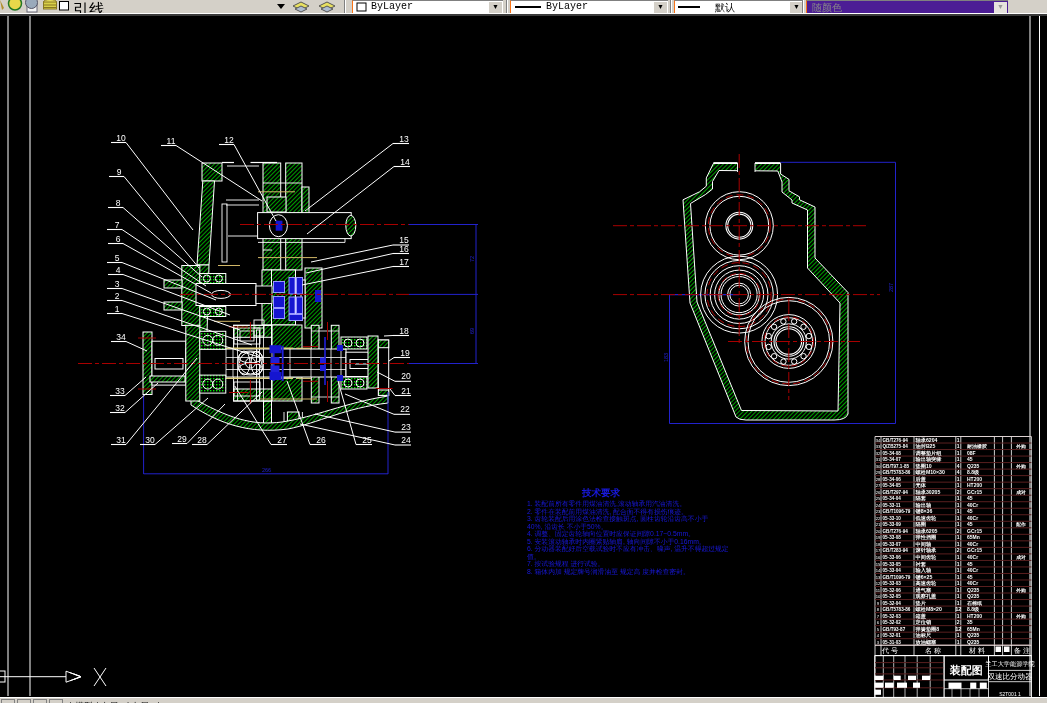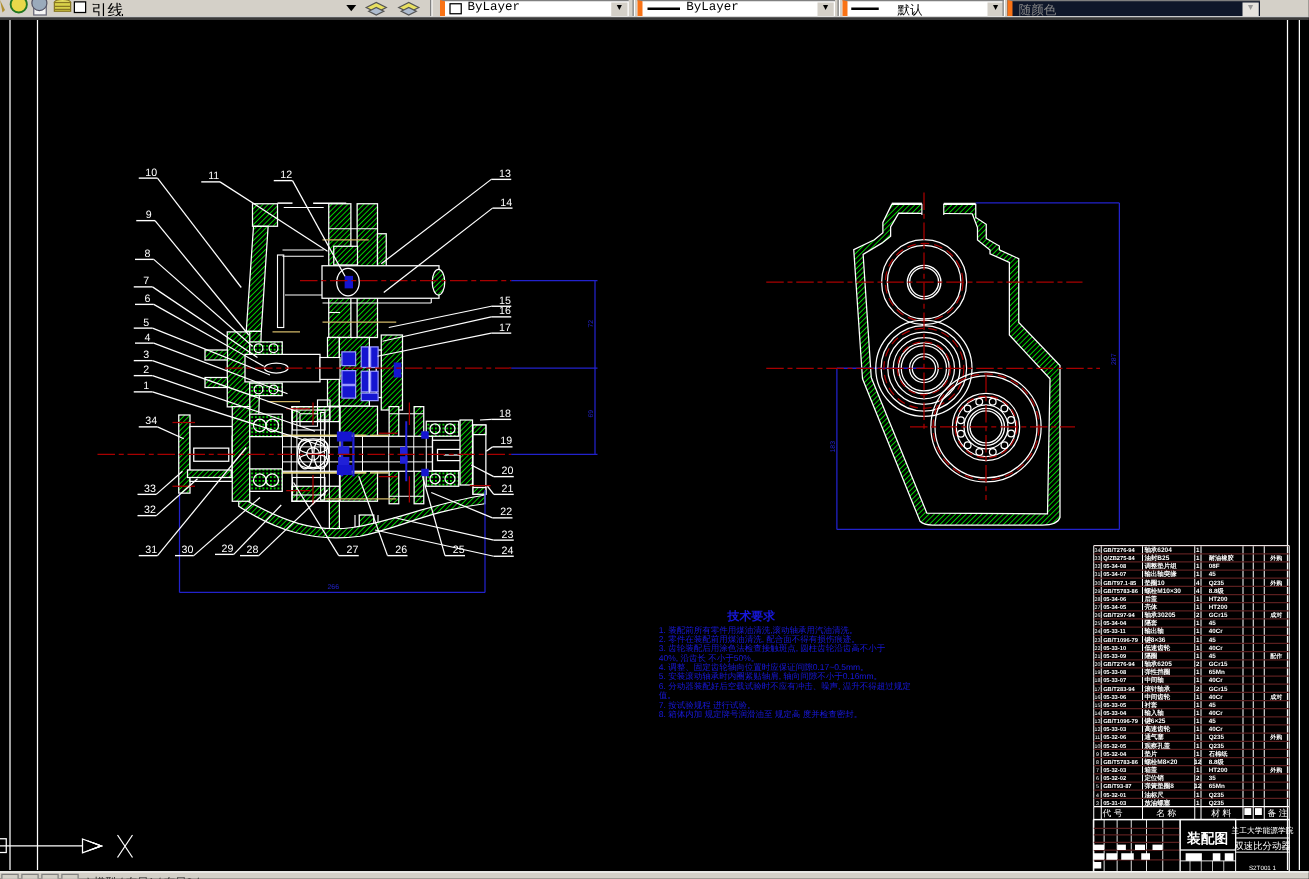--- a/index.html
+++ b/index.html
@@ -1,24 +1,24 @@
 <!DOCTYPE html>
 <html><head><meta charset="utf-8">
 <style>
 *{margin:0;padding:0;box-sizing:border-box}
 html,body{width:1047px;height:703px;overflow:hidden;background:#000;font-family:"Liberation Sans",sans-serif}
 #toolbar{position:absolute;top:0;left:0;width:1047px;height:13px;background:#d4d0c8;z-index:5}
 #tbline{position:absolute;top:13px;left:0;width:1047px;height:1px;background:#fff;z-index:5}
 #tbline2{position:absolute;top:14px;left:0;width:1047px;height:2px;background:#3a3a3a;z-index:5}
-.combo{position:absolute;top:0;height:13px;background:#fff;border-top:1px solid #808080;border-left:4px solid #f97316;font-size:10px;color:#000}
+.combo{position:absolute;top:0;height:13px;background:#fff;border-top:1px solid #808080;border-left:1px solid #f97316;font-size:10px;color:#000}
 .combo .arr{position:absolute;right:1px;top:1px;width:13px;height:11px;background:#d4d0c8;font-size:7px;text-align:center;line-height:10px;color:#000}
 .sep{position:absolute;top:0;width:2px;height:13px;border-left:1px solid #808080;border-right:1px solid #fff}
 #statusbar{position:absolute;top:697px;left:0;width:1047px;height:6px;background:#d4d0c8;border-top:1px solid #fff;z-index:5;overflow:hidden}
 svg{position:absolute;top:0;left:0}
-.tbtxt{position:absolute;top:0;font-size:13px;color:#000;font-family:Liberation Serif, serif}
+.tbtxt{position:absolute;top:0;font-size:16px;color:#000;font-family:Liberation Serif, serif}
 </style></head>
 <body>
 <svg width="1047" height="703" viewBox="0 0 1047 703">
 <defs>
 <pattern id="hg" width="3" height="3" patternUnits="userSpaceOnUse" patternTransform="rotate(45)">
 <rect width="3" height="3" fill="#000"></rect>
         <line x1="0" y1="0" x2="0" y2="3" stroke="#00f000" stroke-width="1.35"></line>
 </pattern>
 <pattern id="hd" width="3" height="3" patternUnits="userSpaceOnUse">
 <rect width="3" height="3" fill="#000"></rect>
@@ -676,21 +676,21 @@
  </div>
  <div class="sep" style="left:670px"></div>
  <div class="combo" style="left:674px;width:130px">
    <svg width="126" height="13">
         <line x1="3" y1="6" x2="25" y2="6" stroke="#000" stroke-width="2"></line>
       </svg>
    <span style="position:absolute;left:40px;top:0">默认</span>
    <div class="arr">▼</div>
  </div>
  <div class="sep" style="left:802px"></div>
- <div class="combo" style="left:806px;width:202px;background:#0f172a">
+ <div class="combo" style="left:806px;width:202px;background:#4c1d95">
    <span style="position:absolute;left:5px;top:0;color:#888">随颜色</span>
    <div class="arr" style="color:#999;background:#e6e3de">▼</div>
  </div>
 </div>
 <div id="tbline"></div>
 <div id="tbline2"></div>
 <div id="statusbar">
  <div style="position:absolute;left:1px;top:1px;width:14px;height:6px;background:#d4d0c8;border:1px solid #808080"></div>
  <div style="position:absolute;left:17px;top:1px;width:14px;height:6px;background:#d4d0c8;border:1px solid #808080"></div>
  <div style="position:absolute;left:33px;top:1px;width:14px;height:6px;background:#d4d0c8;border:1px solid #808080"></div>

